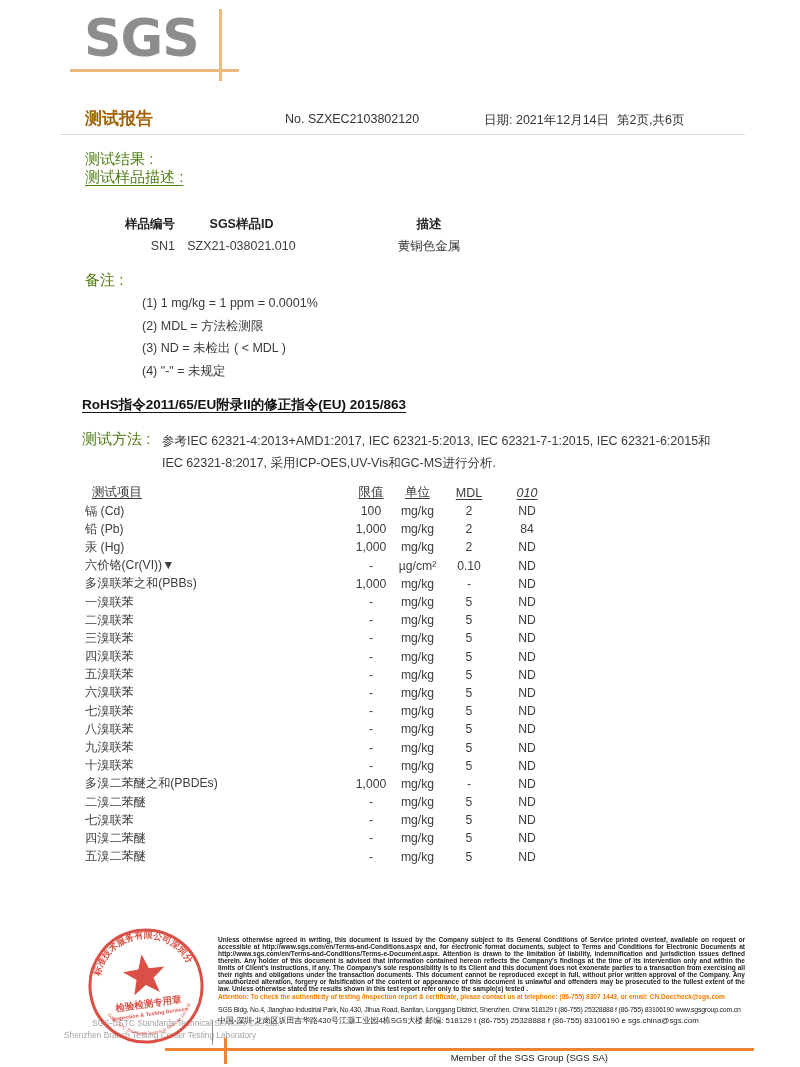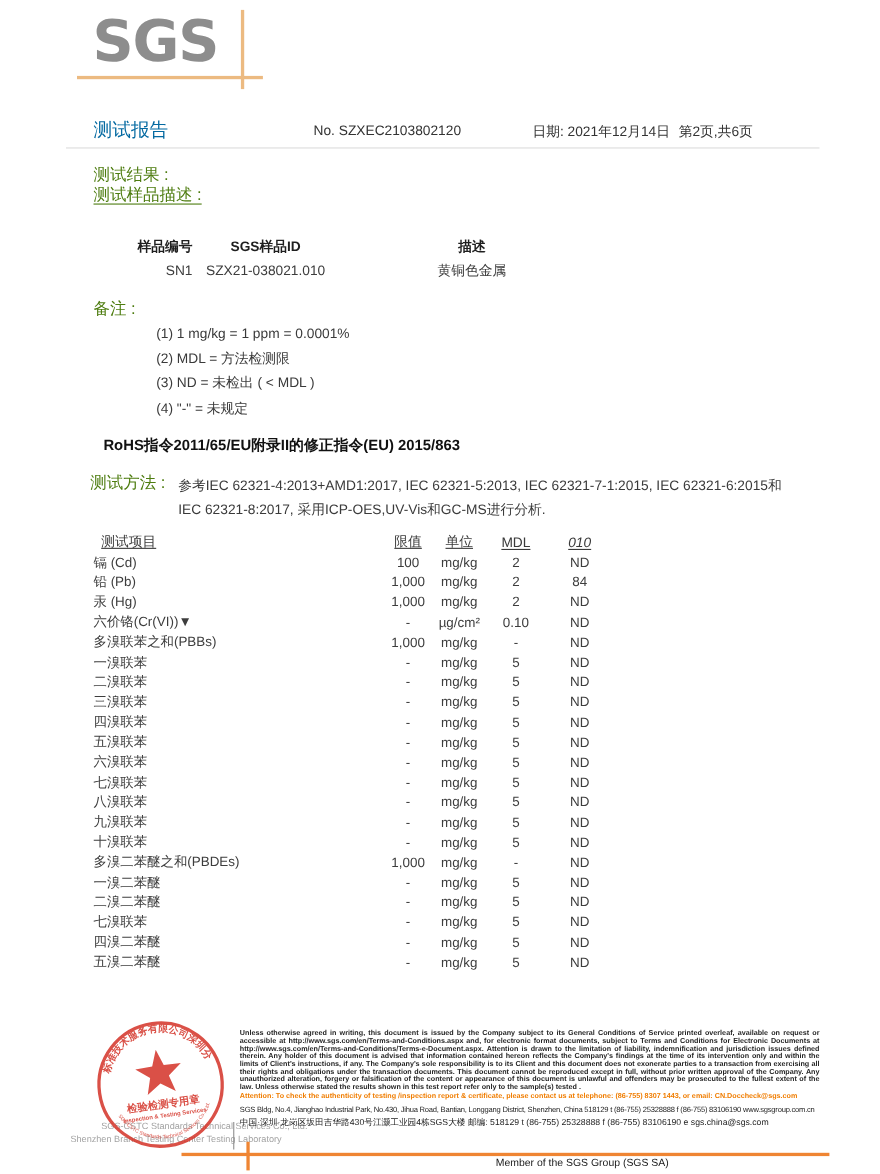--- a/index.html
+++ b/index.html
@@ -10,21 +10,21 @@
   }
   .abs { position:absolute; }
 
   
   .logo-text { position:absolute; left:84px; top:8px; font-size:52px; font-weight:800;
     color:#8d8d8d; letter-spacing:-1px; font-family:"DejaVu Sans",sans-serif; }
   .logo-hline { position:absolute; left:70px; top:69px; width:169px; height:3px; background:#ecba81; }
   .logo-vline { position:absolute; left:219px; top:9px; width:3px; height:72px; background:#ecba81; }
 
   
-  .title { position:absolute; left:85px; top:107px; font-size:17px; font-weight:normal; color:#0369a1; }
+  .title { position:absolute; left:85px; top:107px; font-size:17px; font-weight:bold; color:#a16207; }
   .report-no { position:absolute; left:285px; top:112px; font-size:12.5px; color:#333; }
   .date { position:absolute; left:484px; top:112px; font-size:12.5px; color:#333; }
   .page-info { position:absolute; left:617px; top:112px; font-size:12.5px; color:#333; }
   .header-rule { position:absolute; left:60px; top:134px; width:685px; height:1px; background:#dcdcdc; }
 
   .lbl { font-size:15px; color:#4d7c0f;text-align:center; }
   .u { text-decoration:underline; text-underline-offset:3px; }
 
   .test-result-label { left:85px; top:150px; }
   .sample-desc-label { left:85px; top:168px; }
@@ -36,21 +36,21 @@
   .sample-table th:nth-child(1), .sample-table td:nth-child(1) { width:90px; text-align:right; }
   .sample-table th:nth-child(2), .sample-table td:nth-child(2) { width:133px; text-align:center; }
   .sample-table th:nth-child(3), .sample-table td:nth-child(3) { width:240px; text-align:center; padding-left:2px; }
   .sample-table td { color:#3d3d3d; }
 
   .notes-label { left:85px; top:271px; }
   .notes-list { position:absolute; left:142px; top:292px; }
   .notes-list div { font-size:12.5px; line-height:22.6px; color:#3a3a3a; }
 
   .rohs-heading { position:absolute; left:82px; top:396px; font-size:13.5px; font-weight:bold;
-    color:#111; text-underline-offset:3px;margin-left:12px; }
+    color:#111; text-decoration:underline; text-underline-offset:3px; }
 
   .method-label { left:82px; top:430px; }
   .method-text { position:absolute; left:162px; top:430px; width:566px; font-size:12.5px;
     line-height:22px; color:#3a3a3a; }
 
   
   .results-table { position:absolute; left:85px; top:483px; border-collapse:collapse; table-layout:fixed; width:472px; }
   .results-table col.c0 { width:263px; } .results-table col.c1 { width:46px; }
   .results-table col.c2 { width:47px; }  .results-table col.c3 { width:56px; }
   .results-table col.c4 { width:60px; }
@@ -254,27 +254,20 @@
         <td>ND</td>
       </tr>
       <tr>
         <td>多溴二苯醚之和(PBDEs)</td>
         <td>1,000</td>
         <td>mg/kg</td>
         <td>-</td>
         <td>ND</td>
       </tr>
       <tr>
-        <td>一溴二苯醚</td>
-        <td>-</td>
-        <td>mg/kg</td>
-        <td>5</td>
-        <td>ND</td>
-      </tr>
-      <tr>
         <td>二溴二苯醚</td>
         <td>-</td>
         <td>mg/kg</td>
         <td>5</td>
         <td>ND</td>
       </tr>
       <tr>
         <td>七溴联苯</td>
         <td>-</td>
         <td>mg/kg</td>

